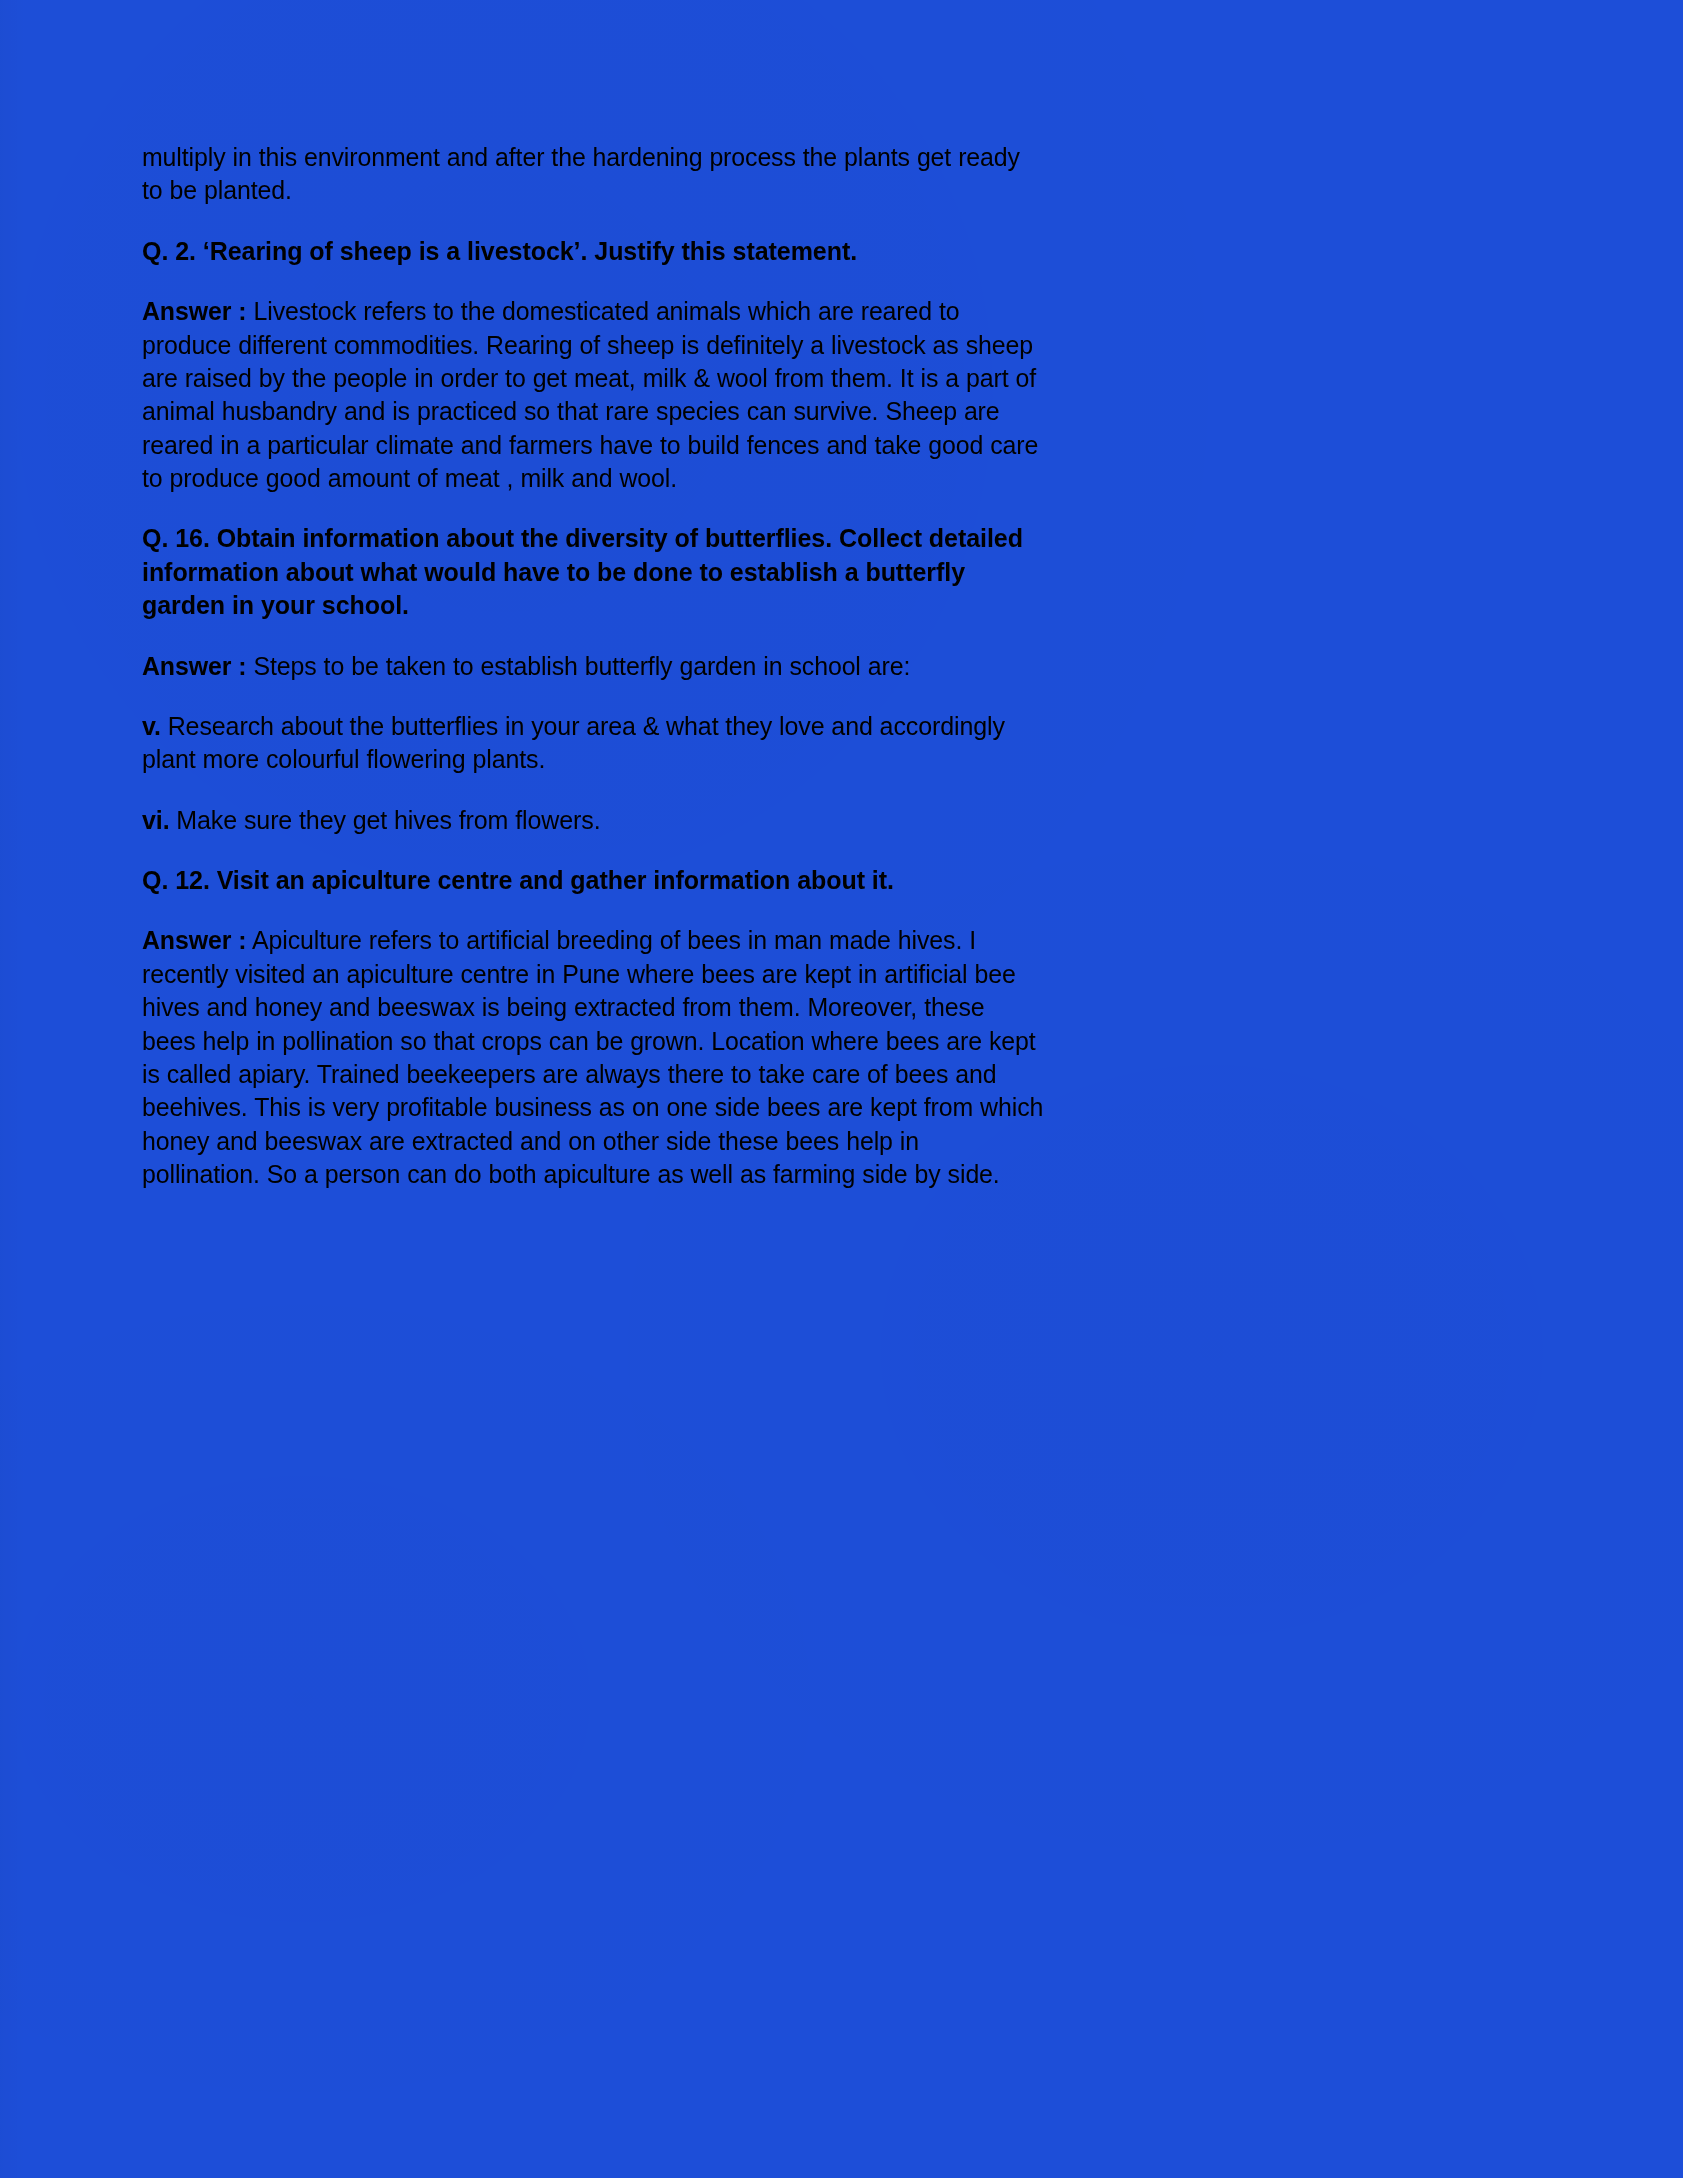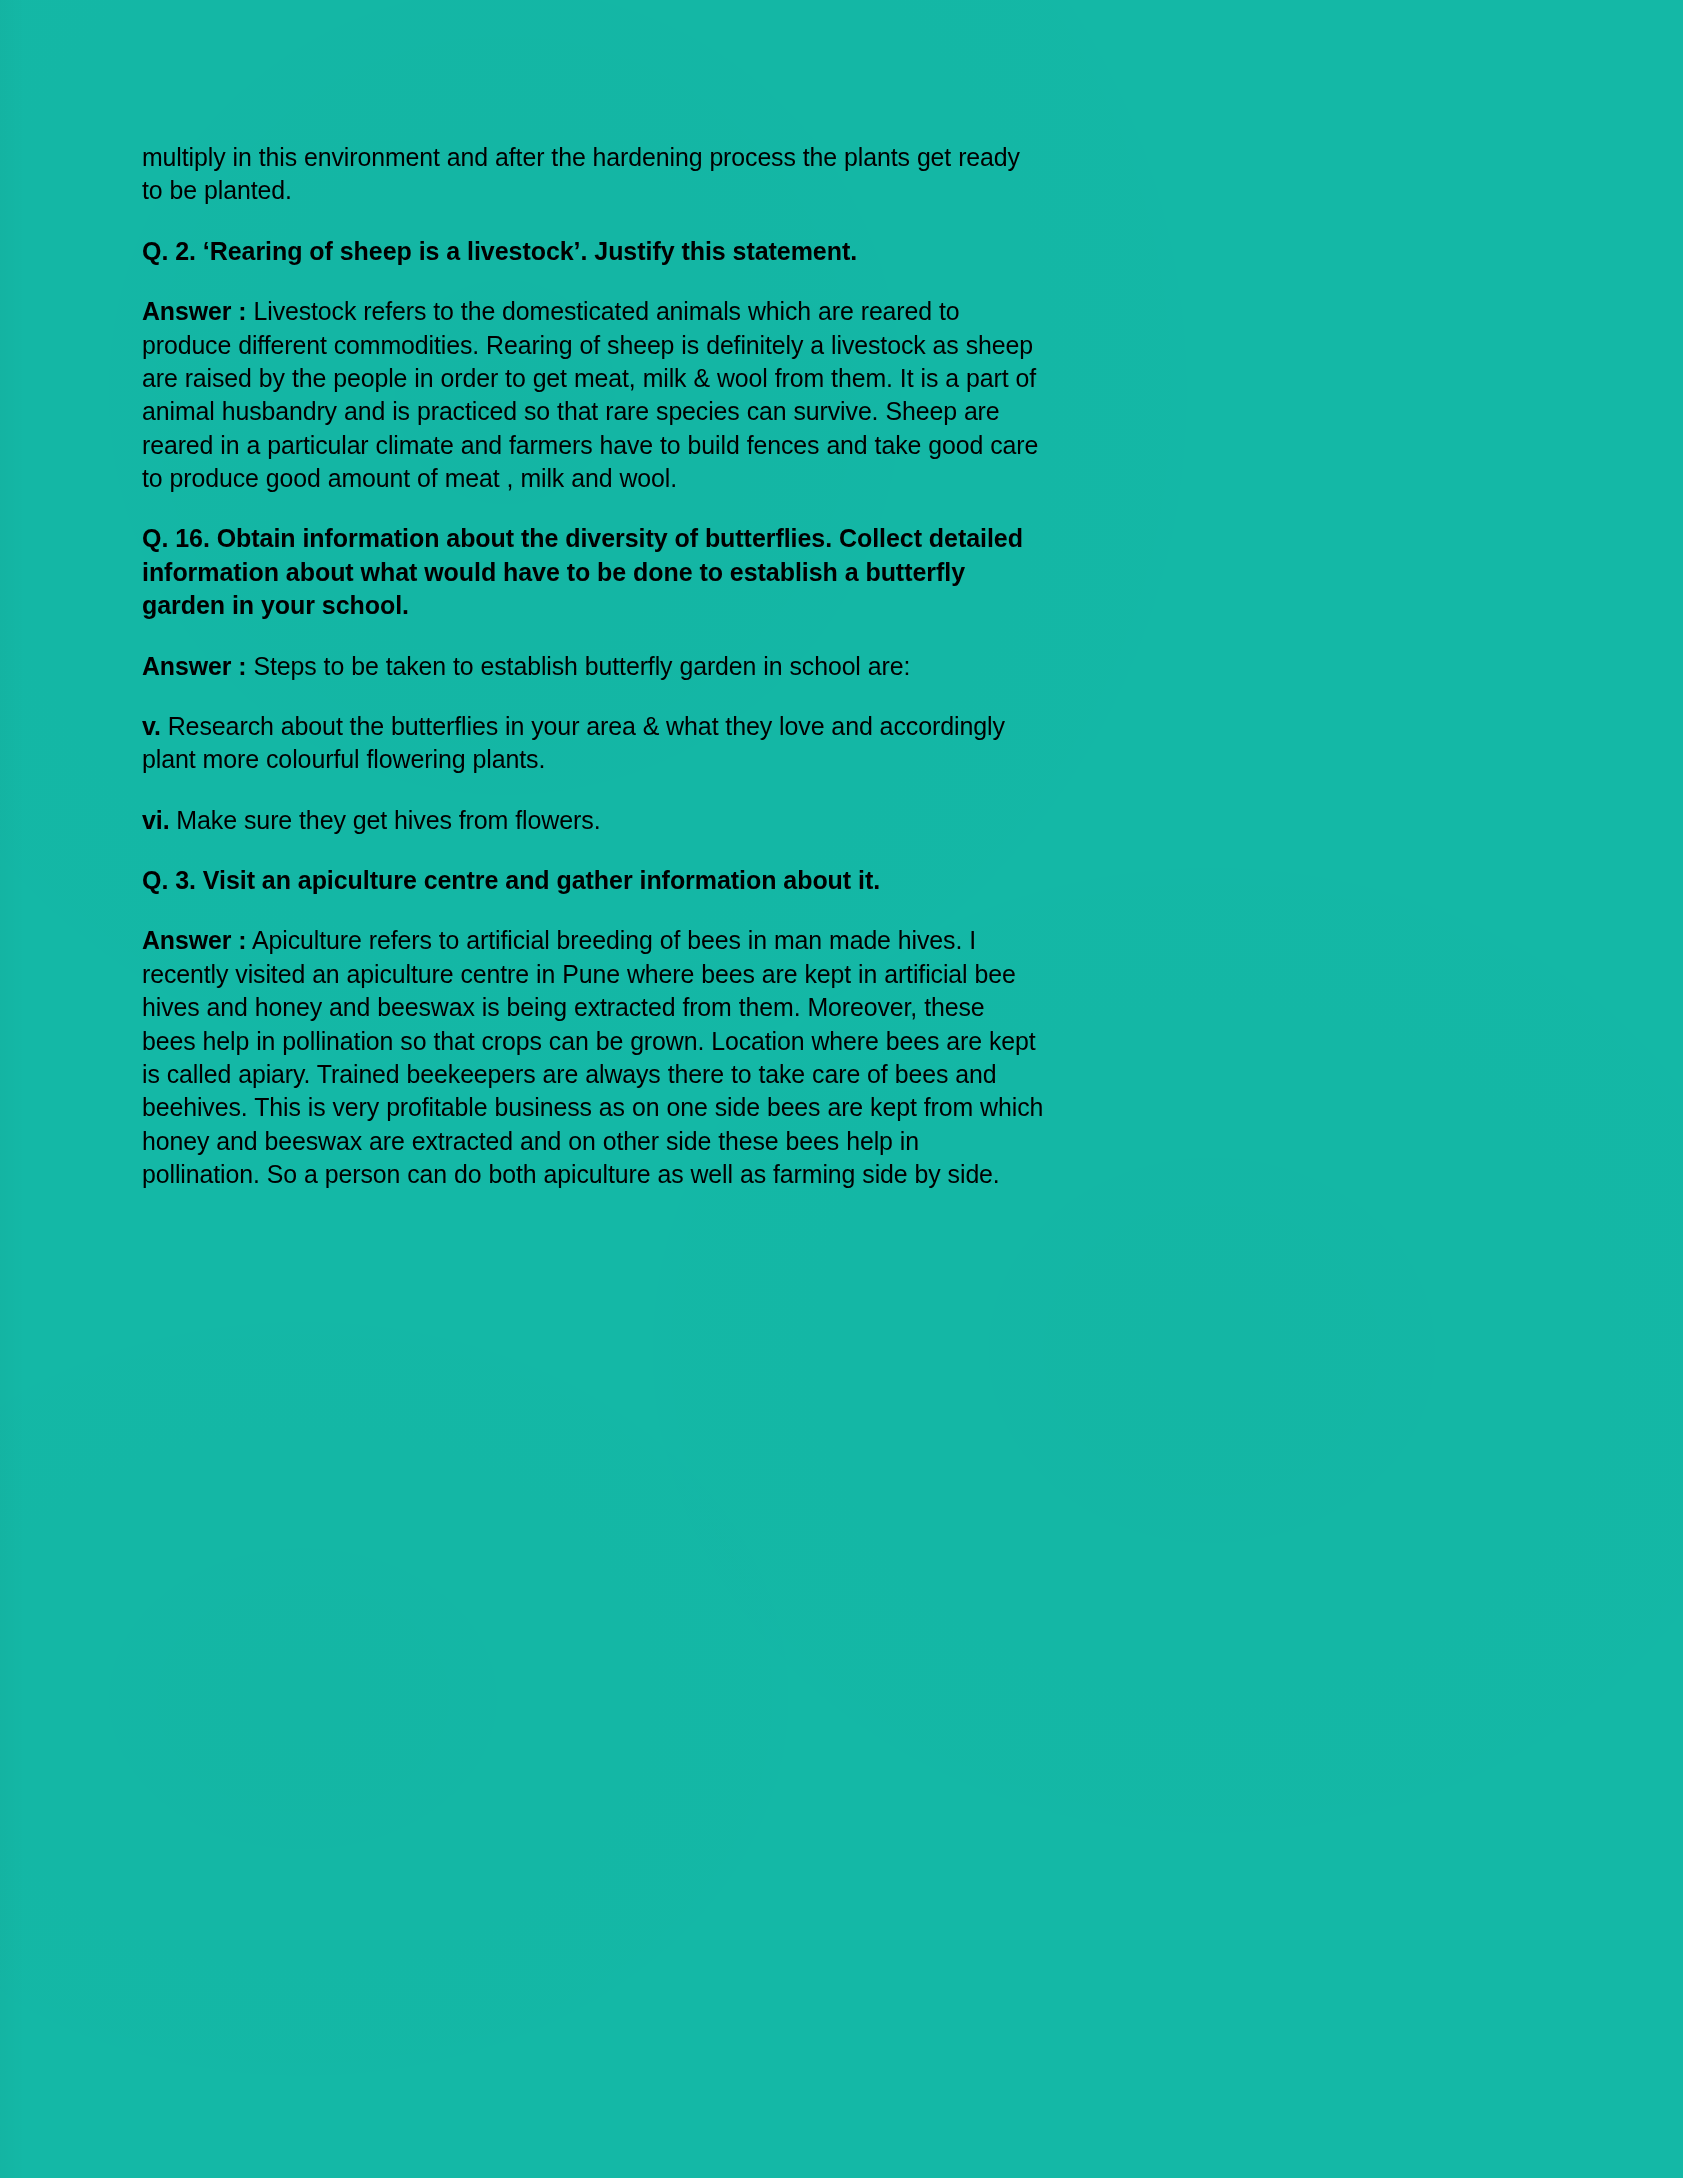--- a/index.html
+++ b/index.html
@@ -13,21 +13,21 @@
     position: relative;
     overflow: hidden;
     font-family: "Liberation Sans Narrow", "Liberation Sans", "DejaVu Sans", sans-serif;
     color: #000000;
   }
 
   
   .page {
     position: absolute;
     inset: 0;
-    background: #14b8a6;
+    background: #1d4ed8;
   }
   .page::before {
     content: "";
     position: absolute;
     inset: 0;
     background:
       radial-gradient(ellipse 70% 55% at 30% 18%, rgba(0,0,0,0.016), rgba(0,0,0,0) 70%),
       radial-gradient(ellipse 60% 40% at 72% 62%, rgba(0,0,0,0.013), rgba(0,0,0,0) 72%),
       radial-gradient(ellipse 50% 30% at 18% 78%, rgba(0,0,0,0.010), rgba(0,0,0,0) 75%),
       linear-gradient(90deg, rgba(0,0,0,0.02) 0px, rgba(0,0,0,0) 26px);
@@ -87,19 +87,19 @@
     <p class="para"><span class="lbl">Answer :</span><span> Steps to be taken to establish butterfly garden in school are:</span></p>
 
 
 
 
 
     <p class="listitem"><span class="num">v.</span><span> Research about the butterflies in your area &amp; what they love and accordingly plant more colourful flowering plants.</span></p>
 
     <p class="listitem"><span class="num">vi.</span><span> Make sure they get hives from flowers.</span></p>
 
-    <h2 class="qhead">Q. 3. Visit an apiculture centre and gather information about it.</h2>
+    <h2 class="qhead">Q. 12. Visit an apiculture centre and gather information about it.</h2>
 
     <p class="para"><span class="lbl">Answer :</span><span> Apiculture refers to artificial breeding of bees in man made hives. I recently visited an apiculture centre in Pune where bees are kept in artificial bee hives and honey and beeswax is being extracted from them. Moreover, these bees help in pollination so that crops can be grown. Location where bees are kept is called apiary. Trained beekeepers are always there to take care of bees and beehives. This is very profitable business as on one side bees are kept from which honey and beeswax are extracted and on other side these bees help in pollination. So a person can do both apiculture as well as farming side by side.</span></p>
 
   </div>
 </div>
 
 
 </body></html>

